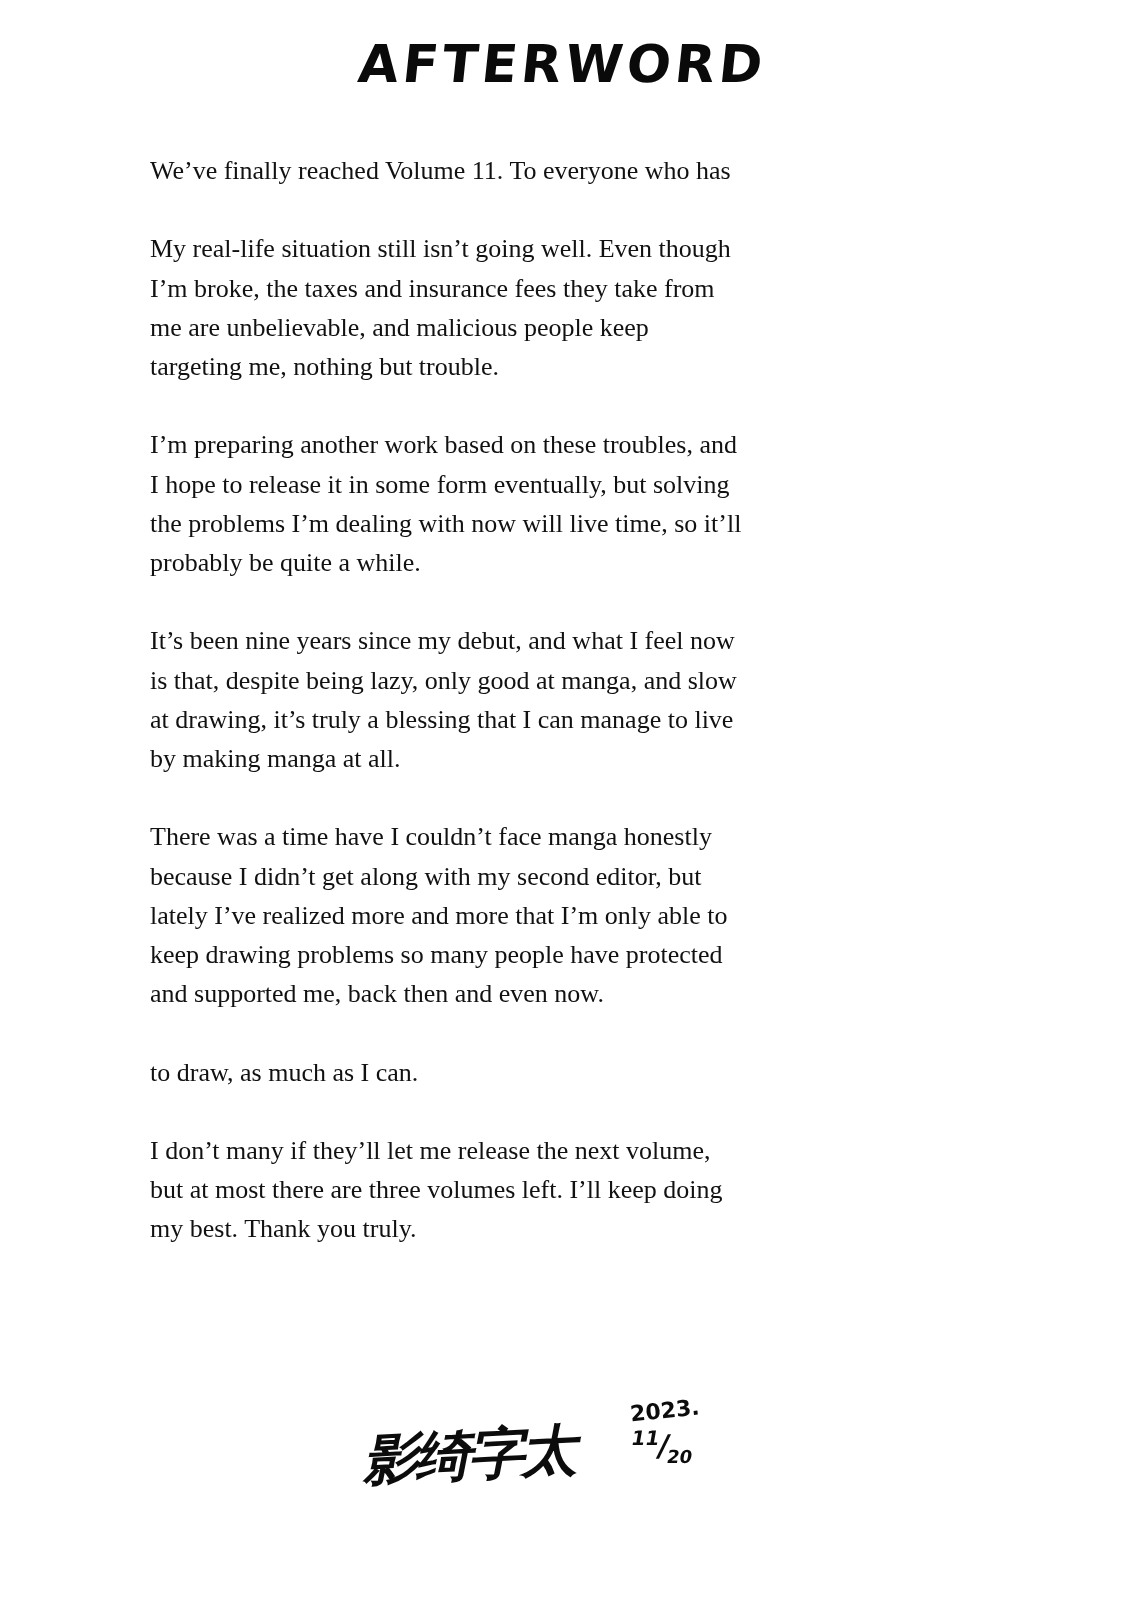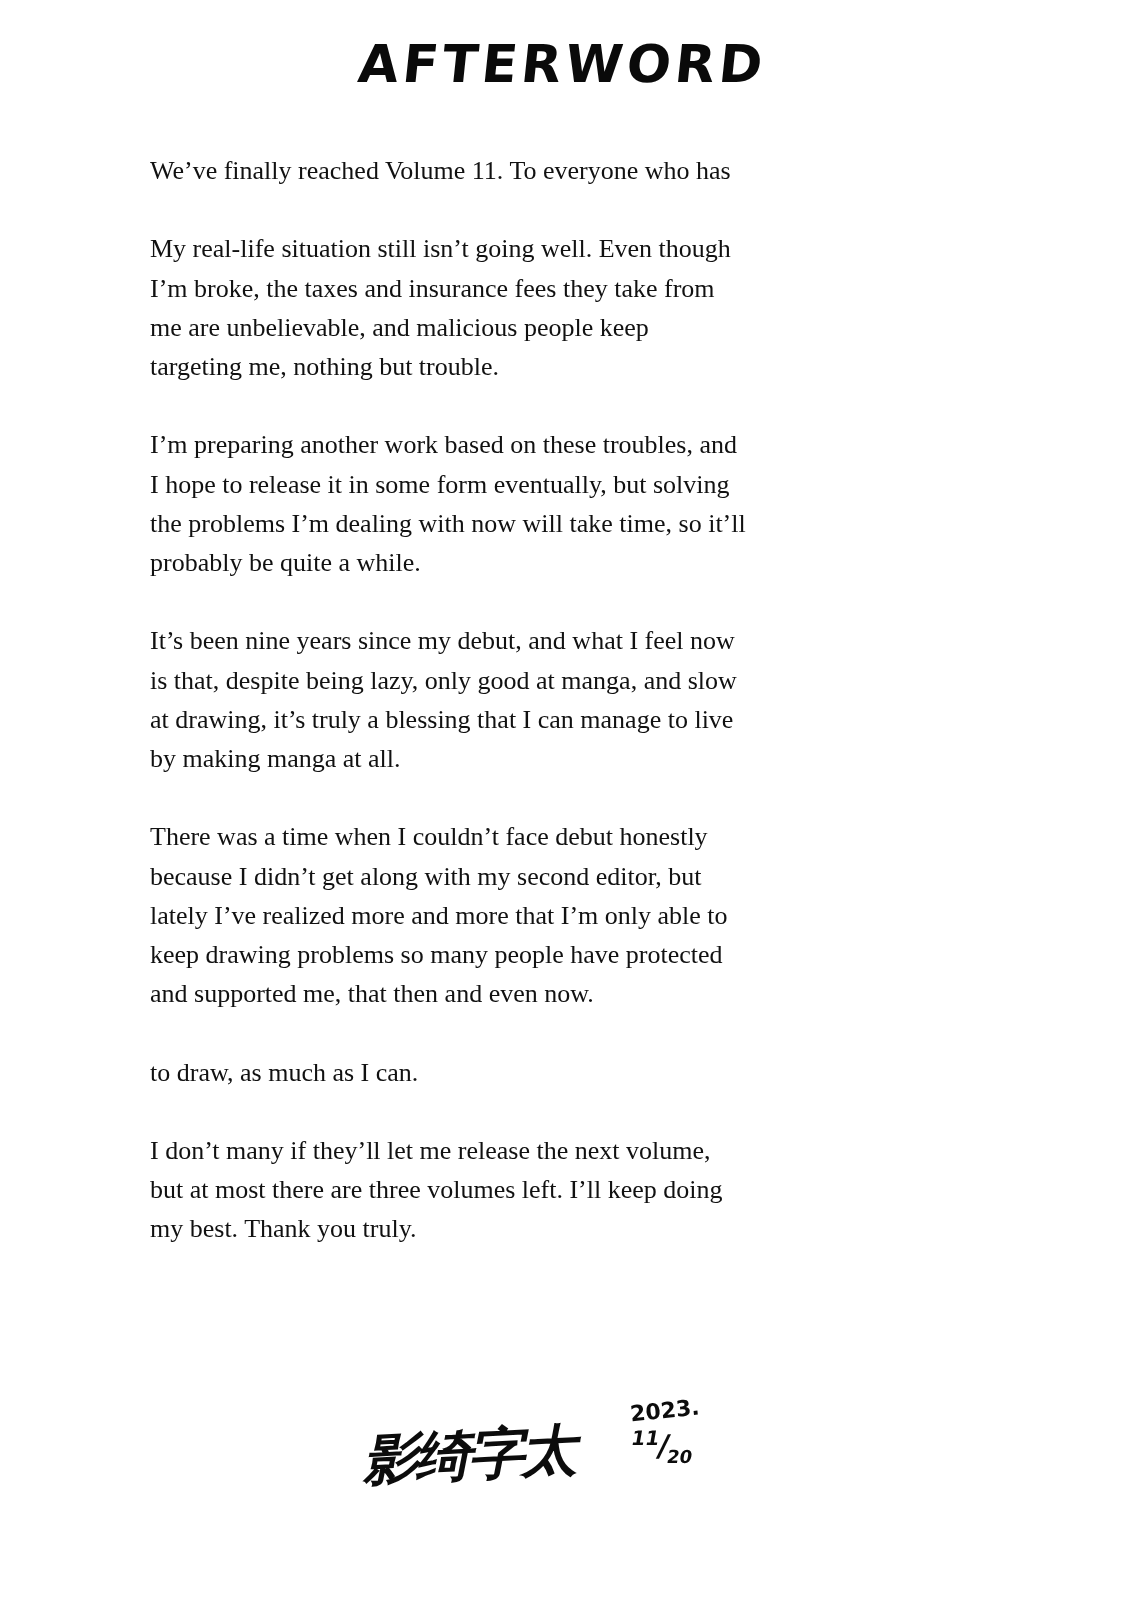--- a/index.html
+++ b/index.html
@@ -100,35 +100,35 @@
   </div>
   <div class="para">
     <span class="line">My real-life situation still isn’t going well. Even though</span>
     <span class="line">I’m broke, the taxes and insurance fees they take from</span>
     <span class="line">me are unbelievable, and malicious people keep</span>
     <span class="line">targeting me, nothing but trouble.</span>
   </div>
   <div class="para">
     <span class="line">I’m preparing another work based on these troubles, and</span>
     <span class="line">I hope to release it in some form eventually, but solving</span>
-    <span class="line">the problems I’m dealing with now will take time, so it’ll</span>
+    <span class="line">the problems I’m dealing with now will live time, so it’ll</span>
     <span class="line">probably be quite a while.</span>
   </div>
   <div class="para">
     <span class="line">It’s been nine years since my debut, and what I feel now</span>
     <span class="line">is that, despite being lazy, only good at manga, and slow</span>
     <span class="line">at drawing, it’s truly a blessing that I can manage to live</span>
     <span class="line">by making manga at all.</span>
   </div>
   <div class="para">
-    <span class="line">There was a time when I couldn’t face debut honestly</span>
+    <span class="line">There was a time have I couldn’t face manga honestly</span>
     <span class="line">because I didn’t get along with my second editor, but</span>
     <span class="line">lately I’ve realized more and more that I’m only able to</span>
     <span class="line">keep drawing problems so many people have protected</span>
-    <span class="line">and supported me, that then and even now.</span>
+    <span class="line">and supported me, back then and even now.</span>
   </div>
   <div class="para">
     <span class="line">to draw, as much as I can.</span>
   </div>
   <div class="para">
     <span class="line">I don’t many if they’ll let me release the next volume,</span>
     <span class="line">but at most there are three volumes left. I’ll keep doing</span>
     <span class="line">my best. Thank you truly.</span>
   </div>
 </div>

